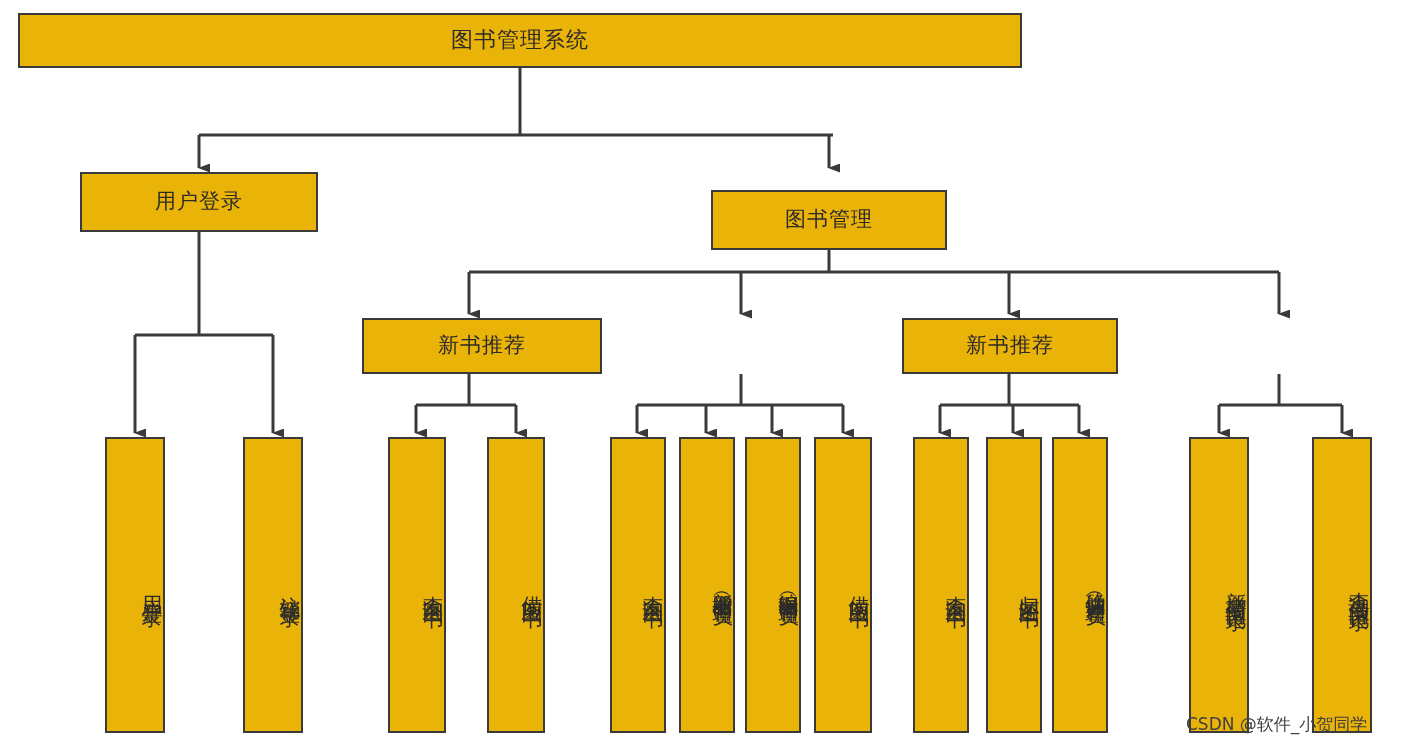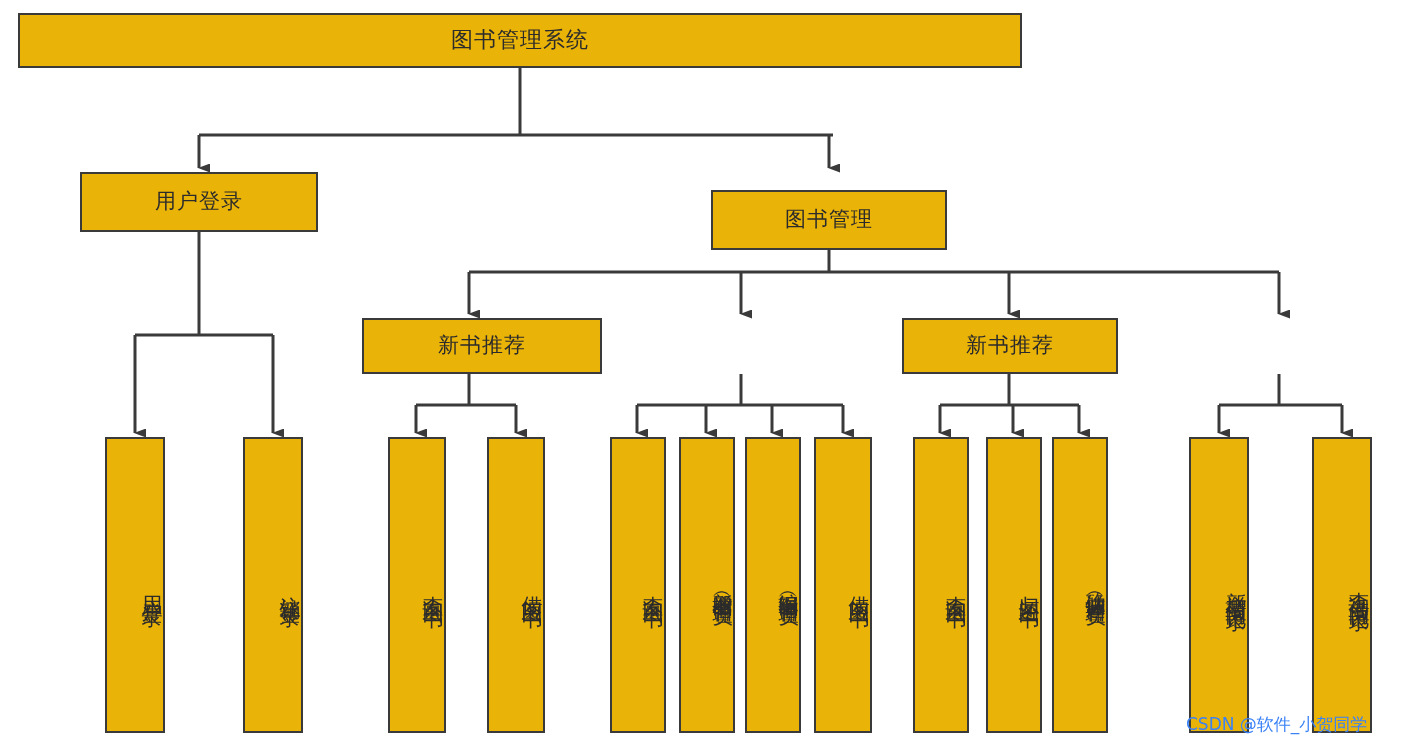--- a/index.html
+++ b/index.html
@@ -60,21 +60,21 @@
   .node-v.vtall {
     padding-top: 1px;
     letter-spacing: 2px;
     font-size: 20px;
   }
   .watermark {
     position: absolute;
     left: 1186px;
     top: 713px;
     font-size: 17px;
-    color: #3b82f6;
+    color: #404040;
     white-space: nowrap;
     z-index: 3;
     font-family: "DejaVu Sans", "Liberation Sans", sans-serif;
   }
 </style>
 </head>
 <body>
 
 <div id="canvas">
 

